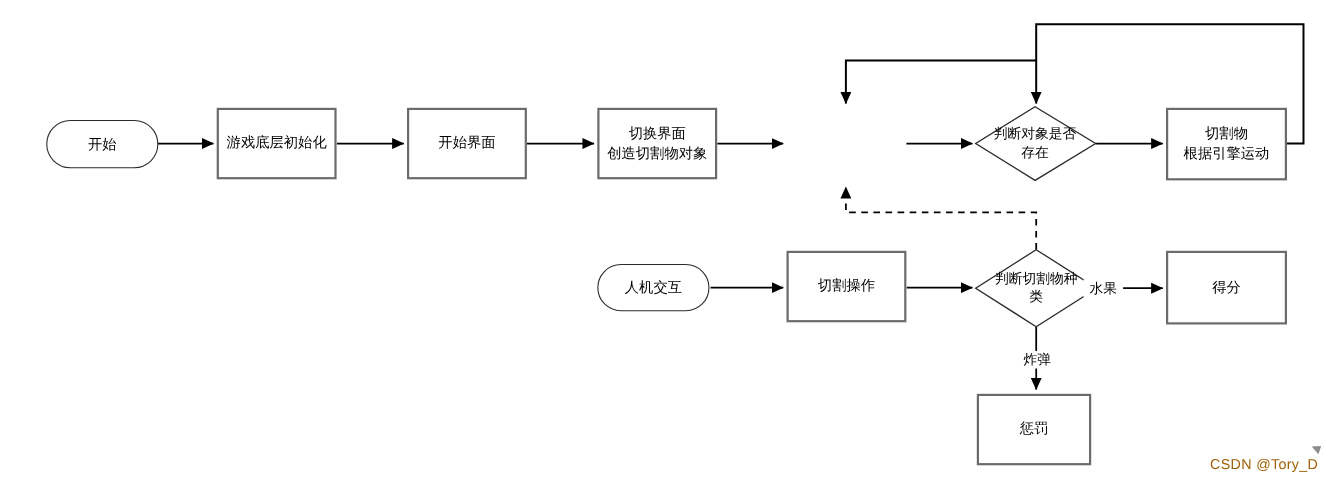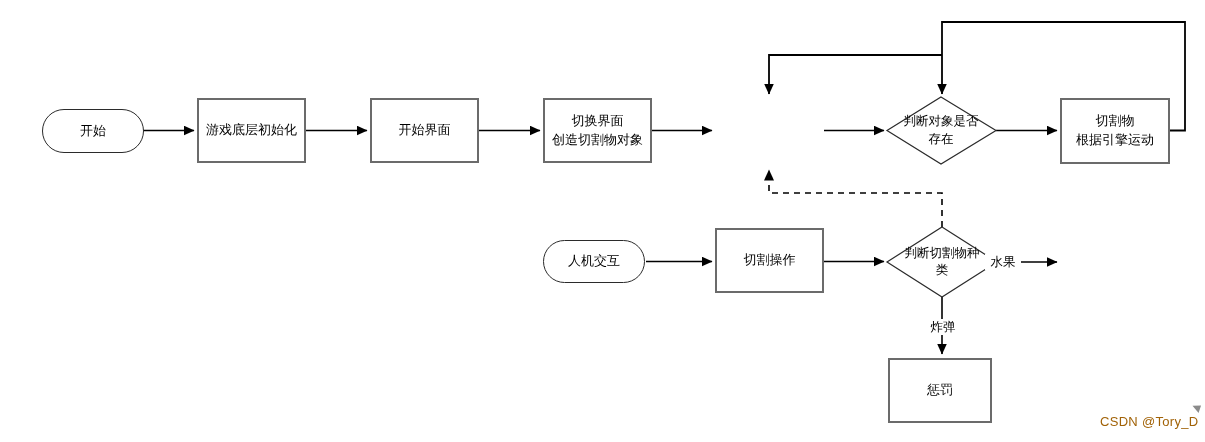--- a/index.html
+++ b/index.html
@@ -123,20 +123,23 @@
     <span>创造切割物对象</span>
   </div>
   <div class="node rect" style="left:1060px; top:98px; width:110px; height:66px;">
     <span>切割物</span>
     <span>根据引擎运动</span>
   </div>
 
   <div class="node rect" style="left:715px; top:228px; width:109px; height:65px;">
     <span>切割操作</span>
   </div>
+  <div class="node rect" style="left:1060px; top:228px; width:110px; height:67px;">
+    <span>得分</span>
+  </div>
   <div class="node rect" style="left:888px; top:358px; width:104px; height:65px;">
     <span>惩罚</span>
   </div>
 
   <div class="diamond-label" style="left:891px; top:103px; width:100px; height:55px;">
     <span>判断对象是否</span>
     <span>存在</span>
   </div>
   <div class="diamond-label" style="left:892px; top:234px; width:100px; height:56px;">
     <span>判断切割物种</span>

